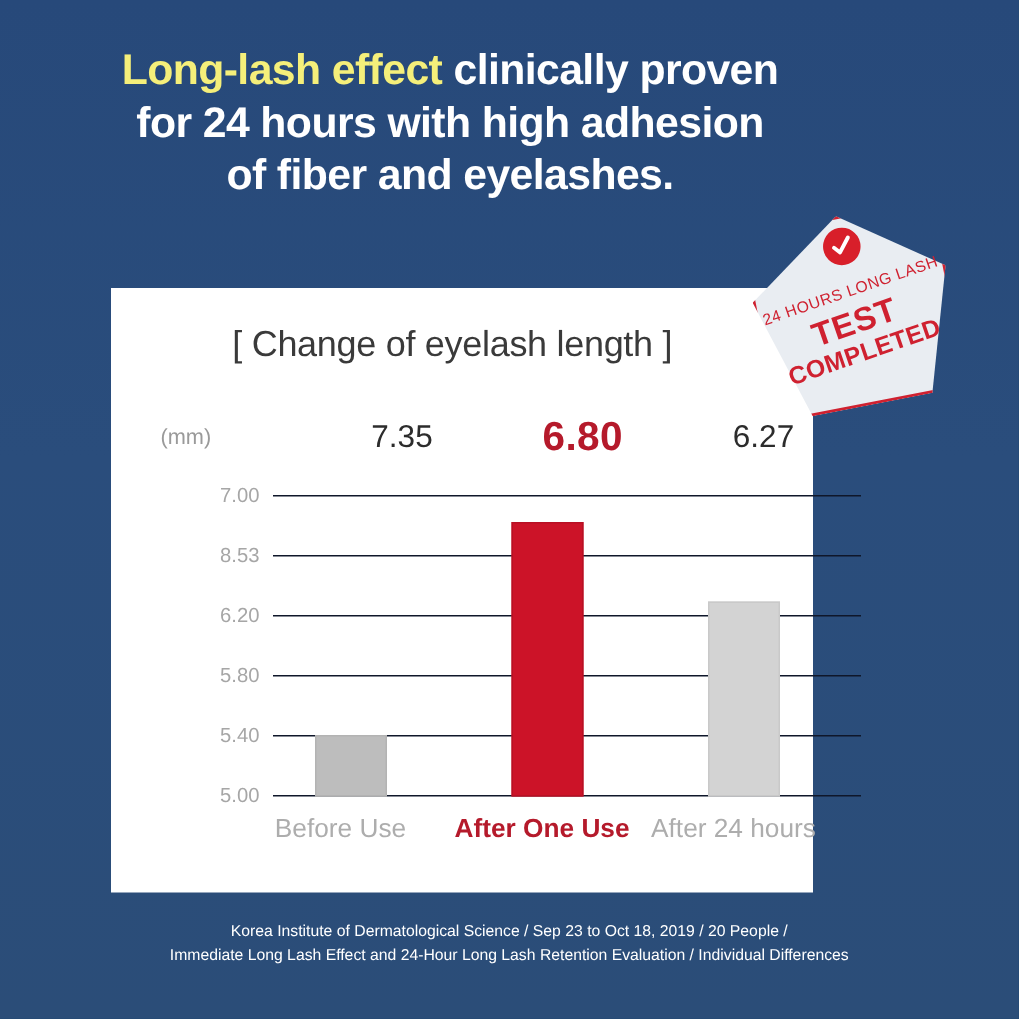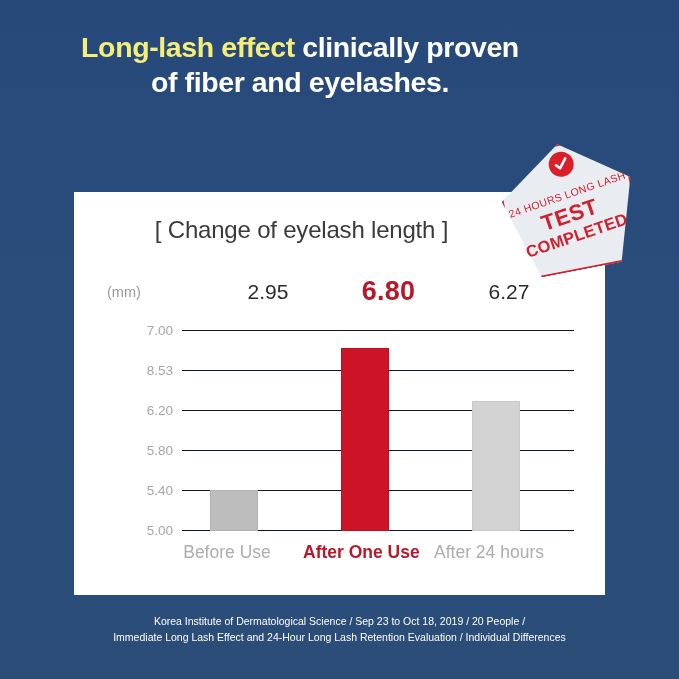--- a/index.html
+++ b/index.html
@@ -35,21 +35,21 @@
     letter-spacing: -0.4px;
   }
   .headline .hl-line { display: block; white-space: nowrap; }
   .headline .hl-accent { color: #f5ef7a; }
 
   
   .card {
     position: absolute;
     left: 74px;
     top: 192px;
-    width: 531px;
+    width: 468px;
     height: 403px;
     background: #ffffff;
   }
 
   .chart-title {
     position: absolute;
     left: 0;
     top: 24px;
     width: 455px;
     text-align: center;
@@ -203,30 +203,31 @@
   }
   .footnote span { display: block; white-space: nowrap; }
 </style>
 </head>
 <body>
 
 <div id="root">
 
   <div class="headline">
     <span class="hl-line"><span class="hl-accent">Long-lash effect</span><span> clinically proven</span></span>
+    <span class="hl-line">for 24 hours with high adhesion</span>
     <span class="hl-line">of fiber and eyelashes.</span>
   </div>
 
   <div class="card">
 
     <div class="chart-title">[ Change of eyelash length ]</div>
 
     <div class="unit-label">(mm)</div>
 
-    <div class="value-lab v0">2.95</div>
+    <div class="value-lab v0">7.35</div>
     <div class="value-lab v1">6.80</div>
     <div class="value-lab v2">6.27</div>
 
     <div class="plot">
       <div class="gridline" style="top:0px">
           <span class="ytick">7.00</span>
         </div>
       <div class="gridline" style="top:40px">
           <span class="ytick">8.53</span>
         </div>

